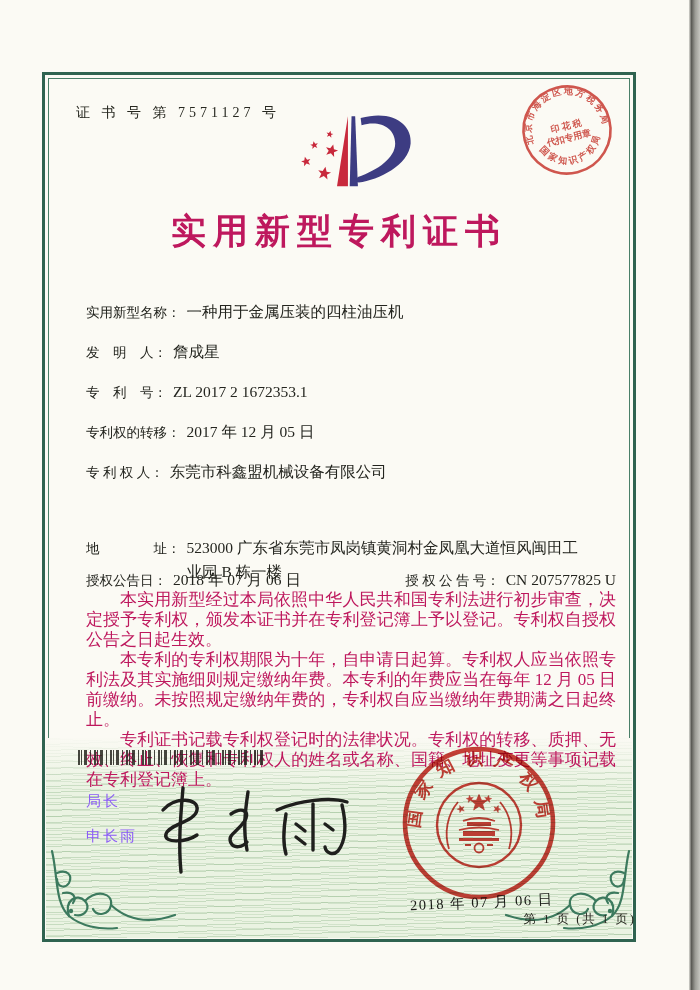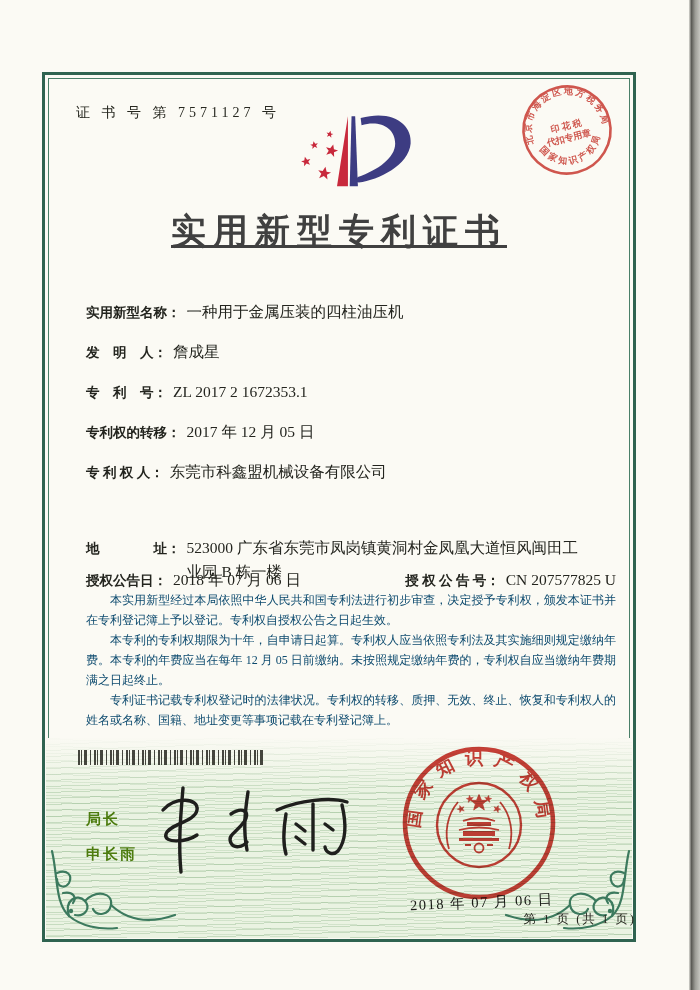--- a/index.html
+++ b/index.html
@@ -16,49 +16,49 @@
   .scan-edge-right { left:684px; top:0; width:16px; height:990px;
     background:linear-gradient(90deg, rgba(120,120,115,0) 0%, rgba(120,120,115,0) 28%, #5a5a55 46%, #9c9c96 70%, #c6c6c0 100%); }
 
   
   .frame { left:42px; top:72px; width:594px; height:870px; border:3px solid #2f6350; }
   .frame-inner { position:absolute; inset:3px; border:1px solid #4a7f68; }
 
   .cert-no { left:76px; top:104px; font-size:14px; letter-spacing:4px; color:#26271f; }
 
   .title { left:42px; top:208px; width:594px; text-align:center;
-    font-size:35px; font-weight:700; letter-spacing:7px; color:#404040;text-decoration:underline; }
+    font-size:35px; font-weight:700; letter-spacing:7px; color:#be185d; }
 
   
   .fields { left:86px; top:300px; width:530px; }
   .f-row { display:flex; align-items:baseline; height:40px; }
   .f-row.addr { height:66px; }
-  .f-label { font-size:13.5px; white-space:pre; color:#23241e; flex:0 0 auto;font-weight:bold; }
+  .f-label { font-size:13.5px; white-space:pre; color:#23241e; flex:0 0 auto; }
   .f-value { font-size:15.5px; margin-left:6px; color:#23241e; line-height:24px; }
   .grant-row { display:flex; justify-content:space-between; align-items:baseline; margin-top:2px; }
   .grant-item { display:flex; align-items:baseline; }
 
   
   .paras { left:86px; top:590px; width:530px; }
-  .paras p { font-size:12px; line-height:20px; text-indent:2em; text-align:justify; color:#0c4a6e; }
+  .paras p { font-size:17px; line-height:20px; text-indent:2em; text-align:justify; color:#be185d; }
 
   
   .guilloche { left:46px; top:738px; width:586px; height:200px;
     background-color:#eaf3e2;
     background-image:
       repeating-linear-gradient(178deg, rgba(124,170,120,.33) 0 1px, rgba(255,255,255,0) 1px 6px),
       repeating-linear-gradient(182deg, rgba(124,170,120,.22) 0 1px, rgba(255,255,255,0) 1px 7px);
   }
   .guilloche-fade { position:absolute; inset:0;
     background:linear-gradient(180deg, rgba(251,250,244,.95), rgba(251,250,244,0) 26%); }
 
   .barcode { left:78px; top:750px; width:188px; height:15px; opacity:.85;
     background:repeating-linear-gradient(90deg,#26261f 0 2px,transparent 2px 3px,#26261f 3px 4px,transparent 4px 6px,#26261f 6px 9px,transparent 9px 12px,#26261f 12px 13px,transparent 13px 16px); }
 
-  .officer { left:86px; top:810px; font-size:15px; color:#4d7c0f;font-weight:bold; }
+  .officer { left:86px; top:792px; font-size:15px; color:#8b5cf6; }
   .officer .name { margin-top:16px; letter-spacing:2px; }
   .officer .otitle { letter-spacing:2px; }
 
   .sig { left:145px; top:778px; }
 
   .seal { left:400px; top:744px; mix-blend-mode:multiply; opacity:.95; }
   .tax-stamp { left:520px; top:83px; transform:rotate(-14deg); mix-blend-mode:multiply; opacity:.92; }
 
   .issue-date { left:410px; top:893px; font-size:14.5px; letter-spacing:1.5px;
     color:#1c1c1a; transform:rotate(-2.5deg); mix-blend-mode:multiply; }

